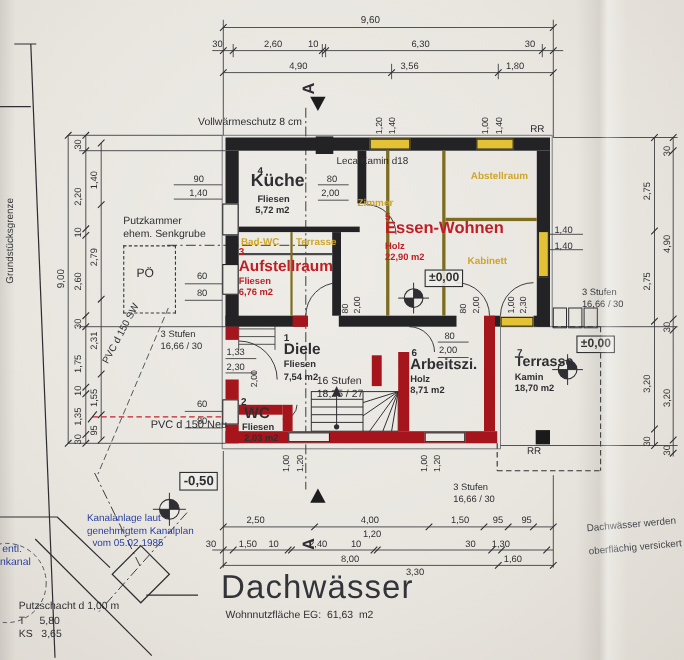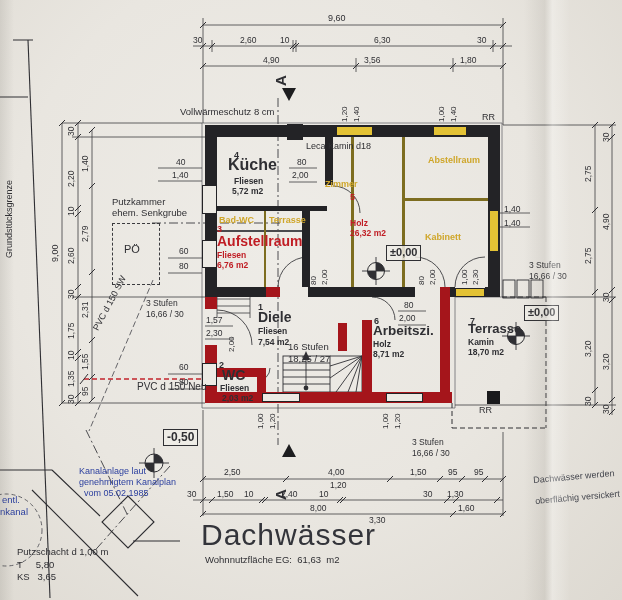--- a/index.html
+++ b/index.html
@@ -242,52 +242,53 @@
   <span class="lbl" style="left:447px;top:490px">1,30</span>
   <span class="lbl" style="left:310px;top:504px">8,00</span>
   <span class="lbl" style="left:458px;top:504px">1,60</span>
 
   <span class="lbl rot s8" style="left:340px;top:122px">1,20</span>
   <span class="lbl rot s8" style="left:352px;top:122px">1,40</span>
   <span class="lbl rot s8" style="left:437px;top:122px">1,00</span>
   <span class="lbl rot s8" style="left:449px;top:122px">1,40</span>
   <span class="lbl" style="left:504px;top:205px">1,40</span>
   <span class="lbl" style="left:504px;top:219px">1,40</span>
-  <span class="lbl" style="left:176px;top:158px">40</span>
+  <span class="lbl" style="left:176px;top:158px">90</span>
   <span class="lbl" style="left:172px;top:171px">1,40</span>
   <span class="lbl" style="left:179px;top:247px">60</span>
   <span class="lbl" style="left:179px;top:262px">80</span>
   <span class="lbl" style="left:179px;top:363px">60</span>
   <span class="lbl" style="left:179px;top:378px">80</span>
   <span class="lbl rot s8" style="left:256px;top:429px">1,00</span>
   <span class="lbl rot s8" style="left:268px;top:429px">1,20</span>
   <span class="lbl rot s8" style="left:381px;top:429px">1,00</span>
   <span class="lbl rot s8" style="left:393px;top:429px">1,20</span>
   <span class="lbl" style="left:297px;top:158px">80</span>
   <span class="lbl" style="left:292px;top:171px">2,00</span>
   <span class="lbl rot s8" style="left:309px;top:285px">80</span>
   <span class="lbl rot s8" style="left:320px;top:285px">2,00</span>
   <span class="lbl rot s8" style="left:417px;top:285px">80</span>
   <span class="lbl rot s8" style="left:428px;top:285px">2,00</span>
   <span class="lbl" style="left:404px;top:301px">80</span>
   <span class="lbl" style="left:399px;top:314px">2,00</span>
   <span class="lbl rot s8" style="left:460px;top:285px">1,00</span>
   <span class="lbl rot s8" style="left:471px;top:285px">2,30</span>
-  <span class="lbl" style="left:206px;top:316px">1,57</span>
+  <span class="lbl" style="left:206px;top:316px">1,33</span>
   <span class="lbl" style="left:206px;top:329px">2,30</span>
   <span class="lbl rot s8" style="left:227px;top:352px">2,00</span>
 
   <span class="lbl s9 bold" style="left:234px;top:150px">4</span>
   <span class="lbl bold" style="left:228px;top:156px;font-size:16px">Küche</span>
   <span class="lbl bold" style="left:234px;top:177px">Fliesen</span>
   <span class="lbl bold" style="left:232px;top:187px">5,72 m2</span>
 
   <span class="lbl s9 bold red" style="left:350px;top:192px">5</span>
+  <span class="lbl bold red" style="left:350px;top:199px;font-size:15px">Essen-Wohnen</span>
   <span class="lbl bold red" style="left:350px;top:219px">Holz</span>
-  <span class="lbl bold red" style="left:350px;top:229px">26,32 m2</span>
+  <span class="lbl bold red" style="left:350px;top:229px">22,90 m2</span>
 
   <span class="lbl s9 bold red" style="left:217px;top:224px">3</span>
   <span class="lbl bold red" style="left:217px;top:233px;font-size:14px">Aufstellraum</span>
   <span class="lbl bold red" style="left:217px;top:251px">Fliesen</span>
   <span class="lbl bold red" style="left:217px;top:261px">6,76 m2</span>
 
   <span class="lbl s9 bold" style="left:258px;top:302px">1</span>
   <span class="lbl bold" style="left:258px;top:309px;font-size:14px">Diele</span>
   <span class="lbl bold" style="left:258px;top:327px">Fliesen</span>
   <span class="lbl bold" style="left:258px;top:338px">7,54 m2</span>

